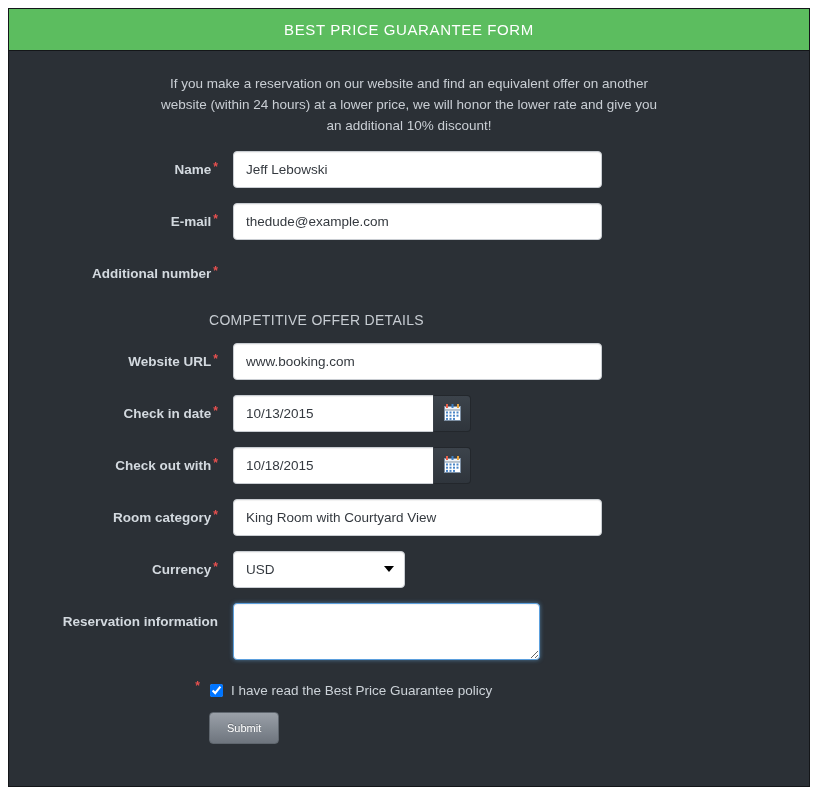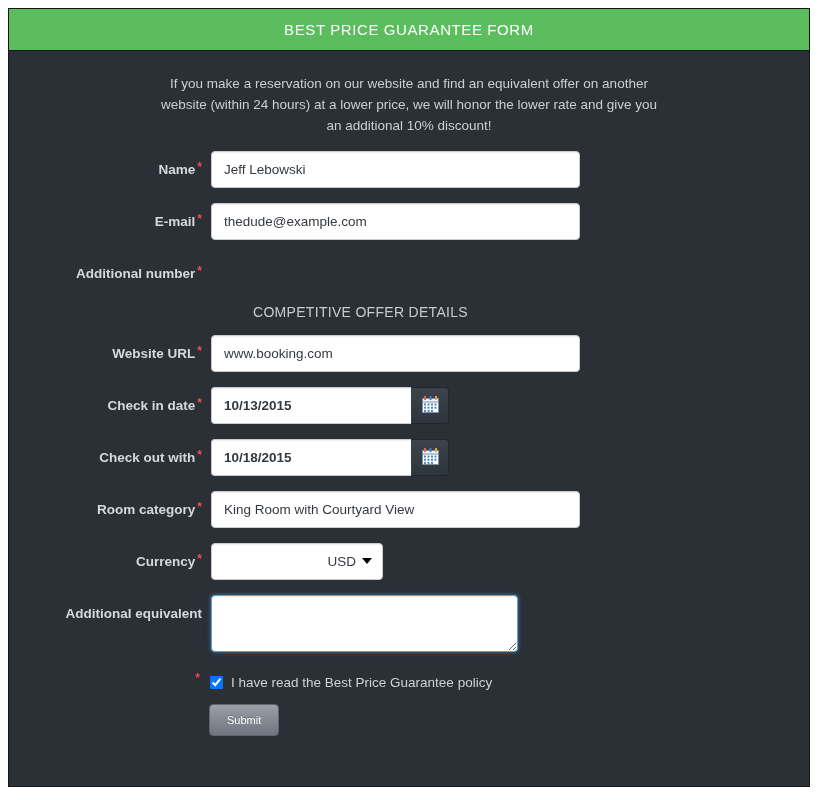--- a/index.html
+++ b/index.html
@@ -60,24 +60,24 @@
     font-weight: 400;
   }
 
   
   .form-row {
     display: flex;
     align-items: flex-start;
     margin-top: 15px;
   }
   .form-row .label-cell {
-    width: 202px;
+    width: 224px;
     box-sizing: border-box;
     text-align: right;
-    padding-right: 9px;
+    padding-right: 15px;
     padding-top: 11px;
     color: #d3d9df;
     font-size: 13.5px;
     font-weight: bold;
     white-space: nowrap;
     line-height: 16px;
   }
   .form-row .field-cell {
     flex: 1;
     display: flex;
@@ -110,21 +110,20 @@
   
   .input-group {
     display: flex;
     align-items: stretch;
   }
   .input-group .txt-input {
     width: 200px;
     border-top-right-radius: 0;
     border-bottom-right-radius: 0;
     border-right: none;
-    font-weight: bold;
   }
   .cal-btn {
     width: 38px;
     height: 37px;
     box-sizing: border-box;
     background: linear-gradient(to bottom, #3c434b 0%, #2f353c 100%);
     border: 1px solid #23272c;
     border-left: 1px solid #3a4048;
     border-top-right-radius: 4px;
     border-bottom-right-radius: 4px;
@@ -133,22 +132,21 @@
     justify-content: center;
     cursor: pointer;
     padding: 0;
   }
 
   .cal-ico { display:block; }
 
   
   .section-title-row {
     display: flex;
-    margin-top: 20px;
-    gap: 44px;
+    margin-top: 28px;
   }
   .section-title-row .label-cell { width: 200px; }
   .section-title {
     color: #c7ccd2;
     font-size: 14px;
     letter-spacing: 0.3px;
     padding-top: 2px;
     font-weight: 400;
   }
 
@@ -167,21 +165,20 @@
     border-radius: 4px;
     padding: 0 26px 0 12px;
     font-family: "Liberation Sans", sans-serif;
     font-size: 13.5px;
     color: #34393f;
     -webkit-appearance: none;
     -moz-appearance: none;
     appearance: none;
     outline: none;
     box-shadow: inset 0 1px 1px rgba(0,0,0,0.06);
-    text-align: right;
   }
   .sel-arrow {
     position: absolute;
     right: 11px;
     top: 15px;
     width: 0; height: 0;
     border-left: 5px solid transparent;
     border-right: 5px solid transparent;
     border-top: 6px solid #000000;
     pointer-events: none;
@@ -392,21 +389,21 @@
             <select class="sel">
               <option>USD</option>
             </select>
             <span class="sel-arrow"></span>
           </div>
         </div>
       </div>
 
       <div class="form-row">
         <div class="label-cell">
-          <span>Additional equivalent</span>
+          <span>Reservation information</span>
         </div>
         <div class="field-cell">
           <textarea class="ta" autofocus="" placeholder="" style=""></textarea>
         </div>
       </div>
 
       <div class="check-row">
         <div class="label-cell">
           <span class="req">*</span>
         </div>

